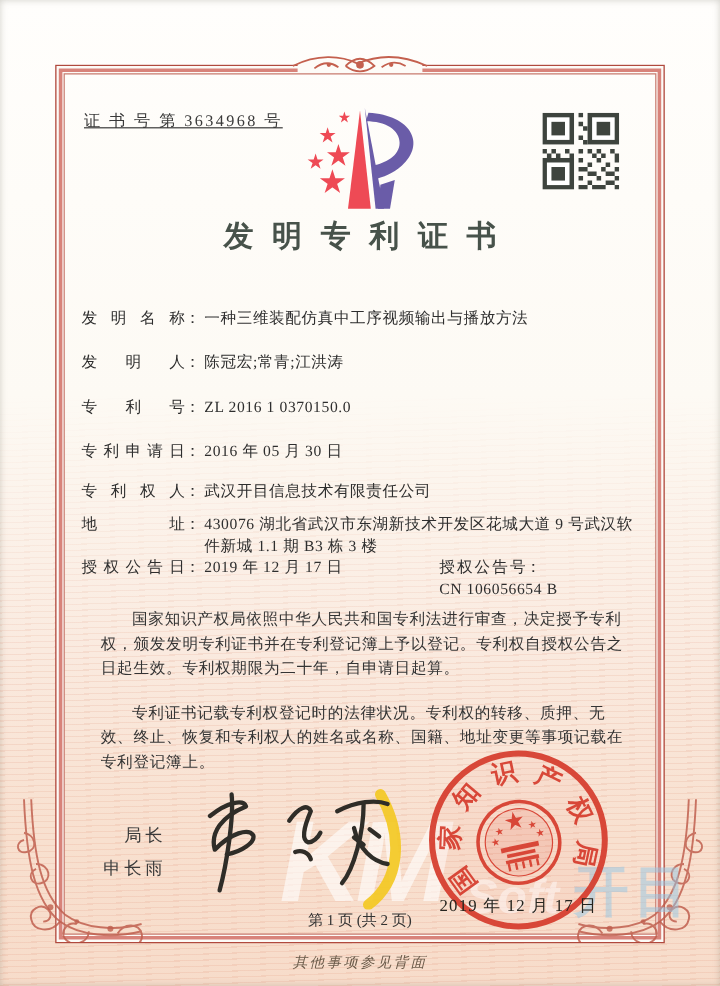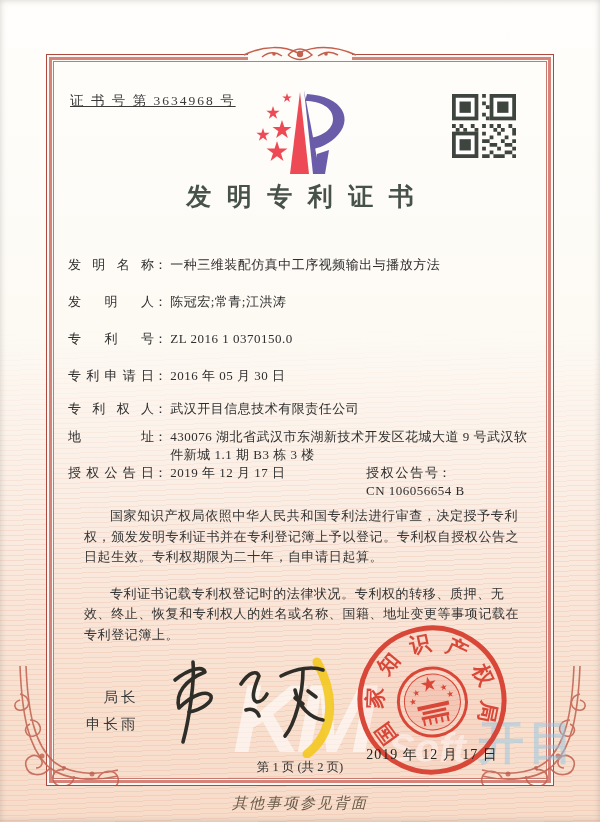--- a/index.html
+++ b/index.html
@@ -26,21 +26,21 @@
   .pair2{position:absolute;left:250px;top:0;margin-left:48px;}
   .pair2 .f-label{width:72px;}
   .paras{position:absolute;left:68px;top:490px;width:474px;font-size:13px;line-height:20.5px;color:#343434;letter-spacing:.6px;}
   .paras p{margin:16px;text-indent:2em;}
   .officer{position:absolute;left:86px;top:684px;font-size:14.5px;color:#3b3b3b;letter-spacing:3px;line-height:27px;
     font-family:"Liberation Sans","DejaVu Sans",sans-serif;text-align:right;}
   .signature{position:absolute;left:145px;top:650px;width:200px;height:108px;}
   .seal{position:absolute;left:350px;top:618px;width:164px;height:164px;opacity:.92;}
   .seal-date{position:absolute;left:350px;top:746px;width:164px;text-align:center;font-size:14px;color:#26251f;letter-spacing:1px;}
   .pageno{position:absolute;left:0;right:0;top:759px;text-align:center;font-size:12.5px;color:#333;}
-  .backnote{position:absolute;left:0;right:0;top:794px;text-align:center;font-size:15px;color:#6b5b4a;font-style:italic;letter-spacing:2px;}
+  .backnote{position:absolute;left:0;right:0;top:794px;text-align:center;font-size:12px;color:#6b5b4a;font-style:italic;letter-spacing:2px;}
   .topornament{position:absolute;left:240px;top:41px;width:120px;height:26px;}
   .corner{position:absolute;top:664px;width:110px;height:121px;}
   .corner.left{left:14px;}
   .corner.right{right:14px;transform:scaleX(-1);}
   .wm-km{position:absolute;left:233px;top:664px;font-size:96px;font-weight:bold;font-style:italic;
     font-family:"Liberation Sans","DejaVu Sans",sans-serif;color:rgba(255,255,255,.6);letter-spacing:-6px;}
   .wm-soft{position:absolute;left:388px;top:726px;font-size:40px;font-weight:bold;font-style:italic;
     font-family:"Liberation Sans","DejaVu Sans",sans-serif;color:rgba(255,255,255,.55);}
   .wm-kaimu{position:absolute;left:478px;top:712px;font-size:46px;font-weight:bold;
     color:rgba(148,198,228,.5);letter-spacing:4px;}

